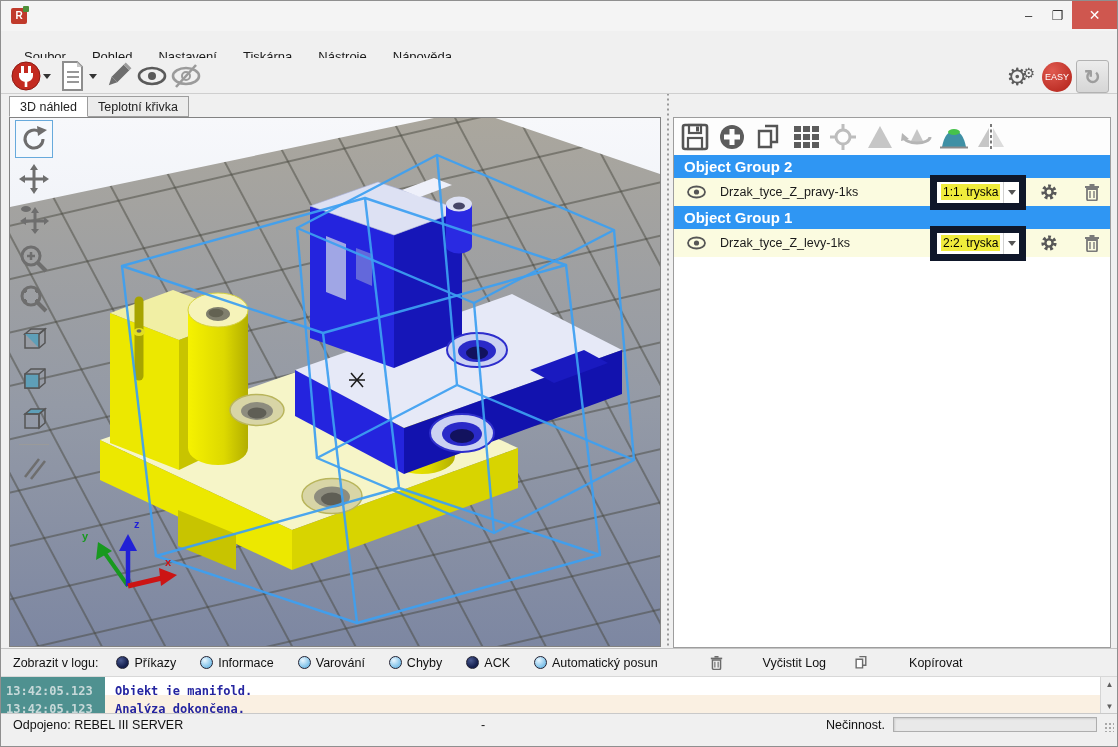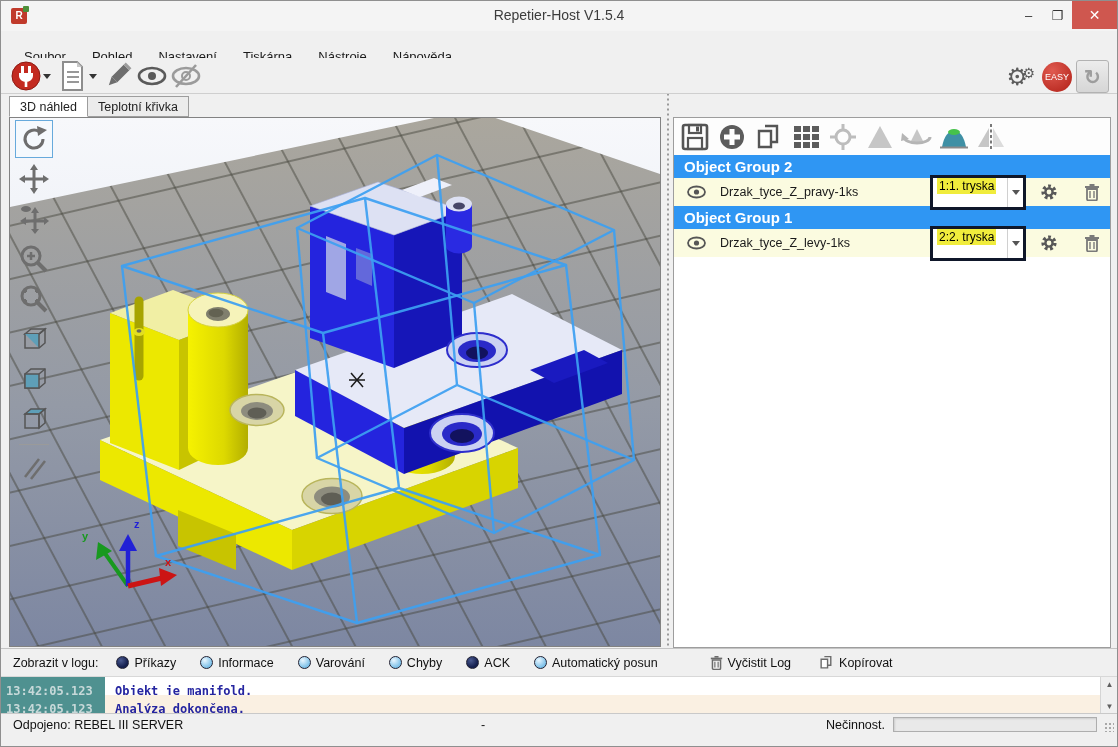--- a/index.html
+++ b/index.html
@@ -53,36 +53,36 @@
   
   .rpanel { position:absolute; top:0; left:672px; width:438px; height:554px; }
   .rtabs { position:absolute; top:2px; left:0; display:flex; height:21px; z-index:3; }
   .rbody { position:absolute; top:23px; left:0; width:438px; height:531px; background:#fff; border:1px solid #9d9d9d; }
   .ricons { height:37px; display:flex; align-items:center; gap:3px; padding-left:4px; background:#fdfdfd; }
   .ribtn { width:34px; height:32px; display:flex; align-items:center; justify-content:center; }
   .ghdr { height:23px; background:#2f96f3; color:#fff; font-weight:bold; font-size:15px; display:flex; align-items:center; padding-left:10px; }
   .orow { height:28px; background:#fbfbe0; display:flex; align-items:center; position:relative; }
   .orow .oeye { margin-left:13px; }
   .orow .oname { font-size:12.5px; color:#1a1a1a; margin-left:14px; }
-  .combo { position:absolute; left:256px; width:96px; height:35px; background:#fff; border:3px solid #0f172a; display:flex; align-items:flex-start; }
+  .combo { position:absolute; left:256px; width:96px; height:35px; background:#fff; border:7px solid #0f172a; display:flex; align-items:center; }
   .combo .cval { font-size:12px; background:#f0ec3c; padding:1px 2px; margin-left:4px; white-space:nowrap; }
   .combo .cbtn { margin-left:auto; width:16px; height:100%; display:flex; align-items:center; justify-content:center; border-left:1px solid #d0d0d0; }
   .chev { width:0; height:0; border-left:4px solid transparent; border-right:4px solid transparent; border-top:5px solid #555; }
   .rowgear { position:absolute; left:366px; top:5px; }
   .rowtrash { position:absolute; left:410px; top:5px; }
 
   
   .logbar { position:absolute; top:647px; left:0; width:1116px; height:28px; background:#f0f0f0; border-top:1px solid #c4c4c4;
             display:flex; align-items:center; padding-left:12px; font-size:12.5px; color:#111; }
   .flabel { margin-right:18px; }
   .toggle { display:flex; align-items:center; margin-right:24px; }
   .dot { width:13px; height:13px; border-radius:50%; margin-right:5px; border:1px solid #223; }
   .dot.dark  { background:radial-gradient(circle at 35% 30%, #4a5a90, #141f4e 65%); }
   .dot.light { background:radial-gradient(circle at 35% 30%, #e8f6ff, #7cc0e8 70%); }
-  .logbtn { display:flex; align-items:center; margin-left:28px; }
+  .logbtn { display:flex; align-items:center; margin-left:28px;gap:35px; }
   .logbtn svg { margin-right:5px; }
   .logarea { position:absolute; top:675px; left:0; width:1116px; height:37px; background:#f4f4f4; border-top:1px solid #d8d8d8; }
   .gutter { position:absolute; top:0; left:0; width:104px; height:37px; background:#4f9190; }
   .lrow { position:absolute; left:0; width:1099px; height:28px; display:flex; font-family:"DejaVu Sans Mono",monospace; font-size:12px; font-weight:bold; }
   .lrow .ltime { width:104px; color:#c7d9d9; background:#4f9190; display:flex; align-items:center; padding-left:5px; letter-spacing:0; }
   .lrow .lmsg { flex:1; color:#2525a0; display:flex; align-items:center; padding-left:10px; }
   .lrow.r0 { top:0; } .lrow.r0 .lmsg { background:#ffffff; }
   .lrow.r1 { top:18px; } .lrow.r1 .lmsg { background:#faf0e2; }
   .lscroll { position:absolute; top:0; right:0; width:17px; height:37px; background:#f0f0f0; border-left:1px solid #d5d5d5; }
   .lscroll .a { position:absolute; left:0; width:17px; height:15px; font-size:8px; color:#606060; text-align:center; line-height:15px; }
@@ -97,21 +97,20 @@
   .grip { position:absolute; right:3px; bottom:3px; width:10px; height:10px;
           background-image:radial-gradient(circle,#a8a8a8 1px,transparent 1.2px); background-size:4px 4px; }
 </style>
 </head>
 <body>
 
 <div class="window">
 
   <div class="titlebar">
     <div class="appicon">R</div>
-    <div class="title">Repetier-Host V1.5.4</div>
     <div class="wbtns">
       <div class="wbtn">–</div>
       <div class="wbtn">❐</div>
       <div class="wbtn close">✕</div>
     </div>
   </div>
 
   <div class="menubar">
     <span class="menuitem">Soubor</span>
     <span class="menuitem">Pohled</span>

